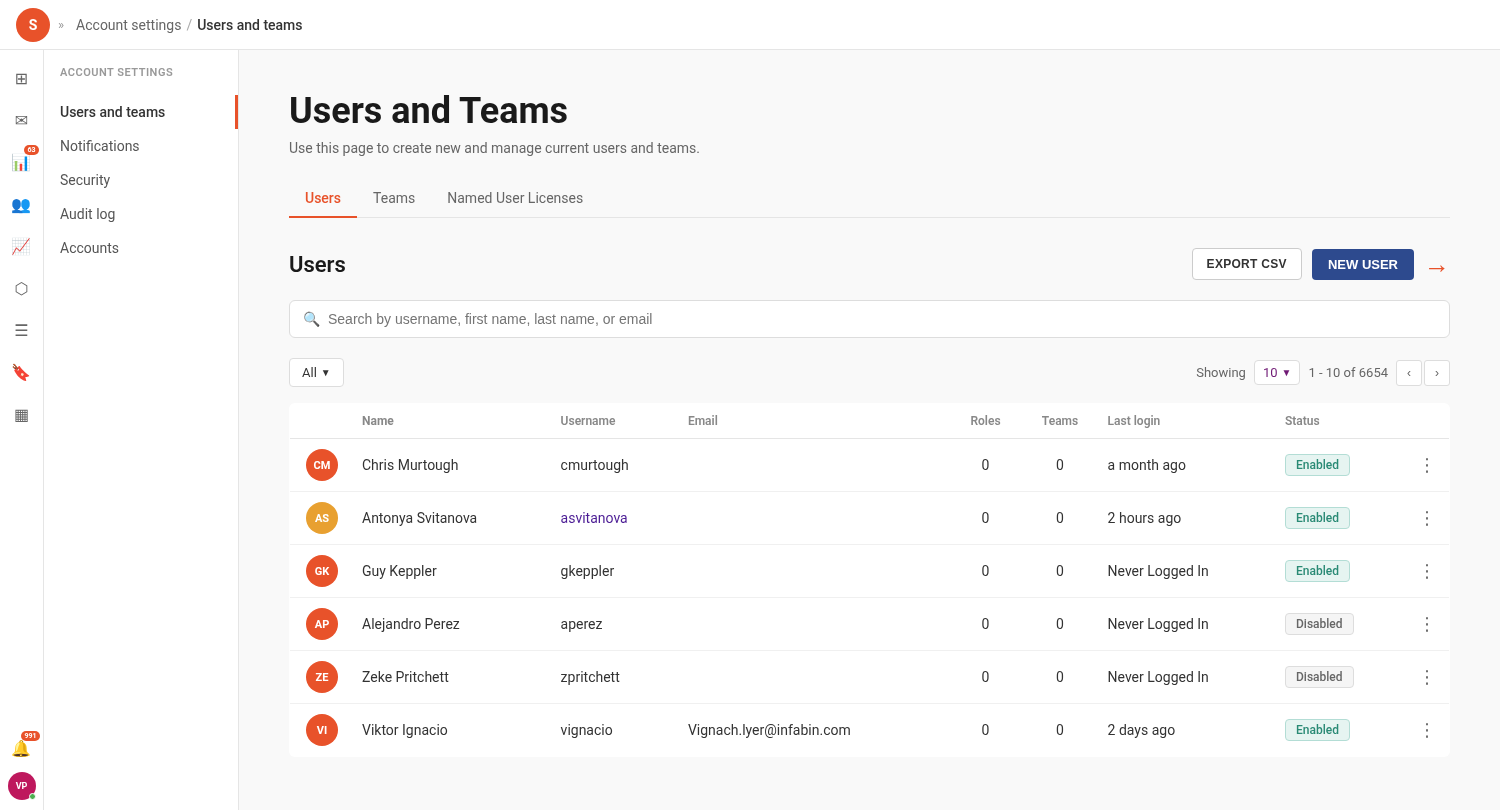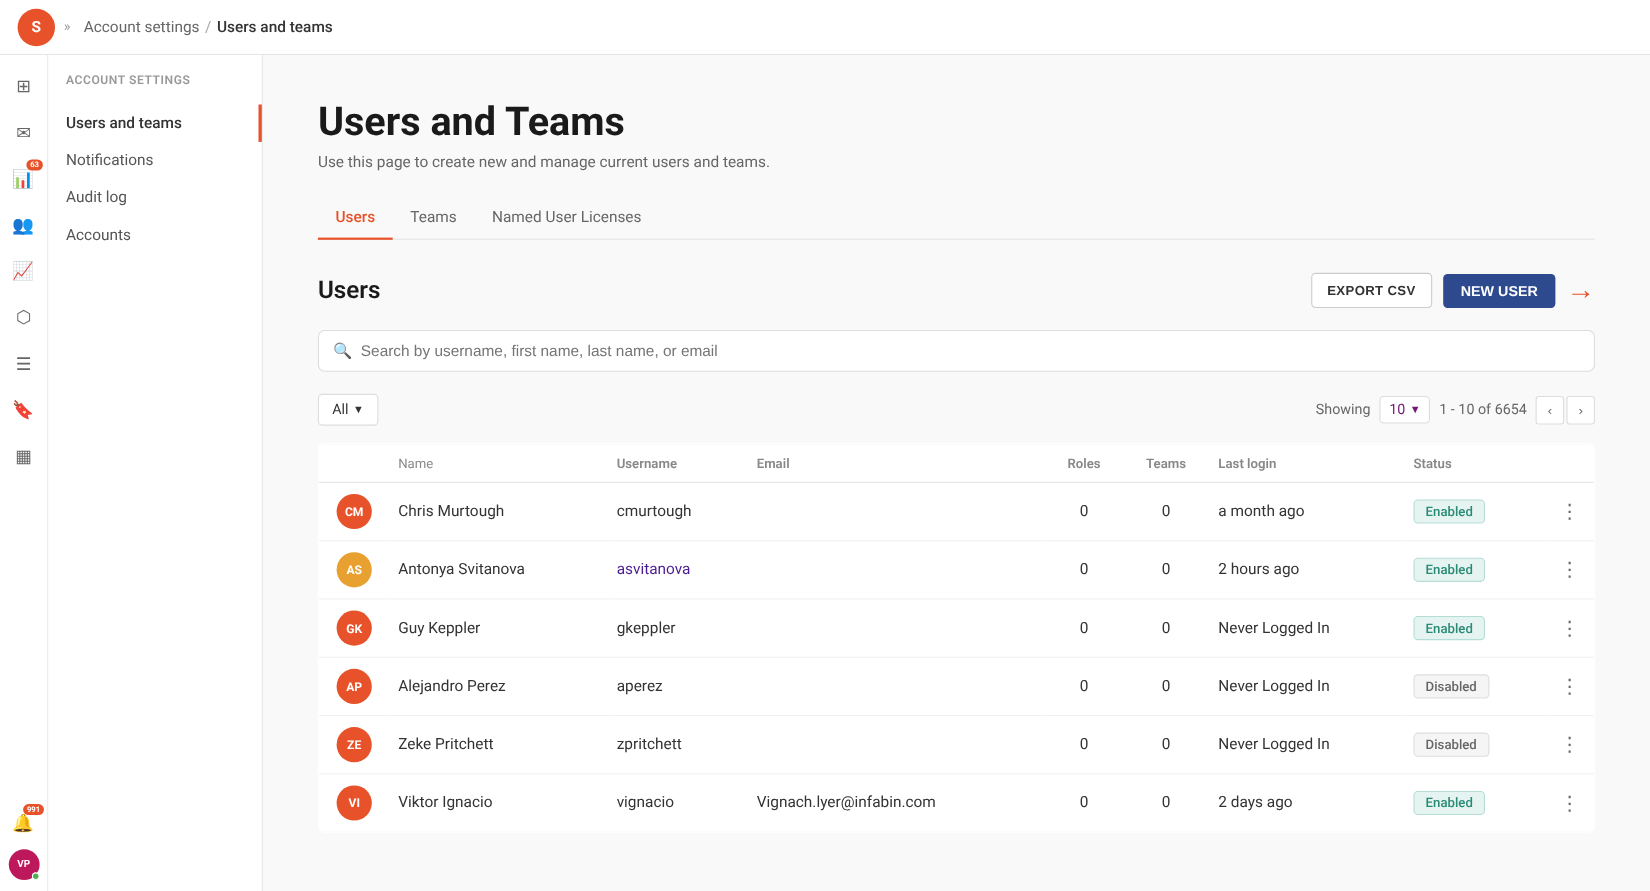--- a/index.html
+++ b/index.html
@@ -60,20 +60,21 @@
       <div style="width:28px;height:28px;background:#be185d;border-radius:50%;display:flex;align-items:center;justify-content:center;color:white;font-size:9px;font-weight:bold;position:relative;cursor:pointer;">
         VP
         <span style="position:absolute;bottom:0;right:0;width:7px;height:7px;background:#4caf50;border-radius:50%;border:1px solid white;"></span>
       </div>
     </div>
 
     <div style="width:195px;background:#fff;border-right:1px solid #e5e5e5;padding:16px 0;flex-shrink:0;">
       <div style="font-size:11px;font-weight:600;color:#999;text-transform:uppercase;letter-spacing:0.5px;padding:0 16px 16px;">ACCOUNT SETTINGS</div>
       <div style="padding:9px 16px;font-size:14px;color:#333;cursor:pointer;border-right:3px solid #e8522a;font-weight:500;">Users and teams</div>
       <div style="padding:9px 16px;font-size:14px;color:#555;cursor:pointer;">Notifications</div>
+      <div style="padding:9px 16px;font-size:14px;color:#555;cursor:pointer;">Security</div>
       <div style="padding:9px 16px;font-size:14px;color:#555;cursor:pointer;">Audit log</div>
       <div style="padding:9px 16px;font-size:14px;color:#555;cursor:pointer;">Accounts</div>
     </div>
 
     <div style="flex:1;overflow-y:auto;padding:40px 50px;background:#f9f9f9;">
 
       <h1 style="font-size:36px;font-weight:700;color:#1a1a1a;margin-bottom:8px;">Users and Teams</h1>
       <p style="font-size:14px;color:#666;margin-bottom:24px;">Use this page to create new and manage current users and teams.</p>
 
       <div style="display:flex;border-bottom:1px solid #e5e5e5;margin-bottom:30px;">
@@ -112,21 +113,21 @@
             <button style="width:26px;height:26px;border:1px solid #ddd;background:#fff;border-radius:3px;display:flex;align-items:center;justify-content:center;cursor:pointer;color:#666;font-size:12px;">‹</button>
             <button style="width:26px;height:26px;border:1px solid #ddd;background:#fff;border-radius:3px;display:flex;align-items:center;justify-content:center;cursor:pointer;color:#666;font-size:12px;">›</button>
           </div>
         </div>
       </div>
 
       <table style="width:100%;border-collapse:collapse;background:#fff;border:1px solid #e5e5e5;border-radius:6px;overflow:hidden;">
         <thead>
           <tr>
             <th style="width:50px;padding:10px 16px;text-align:left;font-size:12px;font-weight:600;color:#888;border-bottom:1px solid #e5e5e5;"></th>
-            <th style="padding:10px 8px;text-align:left;font-size:12px;font-weight:400;color:#888;border-bottom:1px solid #e5e5e5;">Name</th>
+            <th style="padding:10px 8px;text-align:left;font-size:12px;font-weight:700;color:#888;border-bottom:1px solid #e5e5e5;">Name</th>
             <th style="padding:10px 8px;text-align:left;font-size:12px;font-weight:600;color:#888;border-bottom:1px solid #e5e5e5;">Username</th>
             <th style="padding:10px 8px;text-align:left;font-size:12px;font-weight:600;color:#888;border-bottom:1px solid #e5e5e5;">Email</th>
             <th style="padding:10px 8px;text-align:center;font-size:12px;font-weight:600;color:#888;border-bottom:1px solid #e5e5e5;">Roles</th>
             <th style="padding:10px 8px;text-align:center;font-size:12px;font-weight:600;color:#888;border-bottom:1px solid #e5e5e5;">Teams</th>
             <th style="padding:10px 8px;text-align:left;font-size:12px;font-weight:600;color:#888;border-bottom:1px solid #e5e5e5;">Last login</th>
             <th style="padding:10px 8px;text-align:left;font-size:12px;font-weight:600;color:#888;border-bottom:1px solid #e5e5e5;">Status</th>
             <th style="padding:10px 8px;width:40px;border-bottom:1px solid #e5e5e5;"></th>
           </tr>
         </thead>
         <tbody id="users-tbody">

